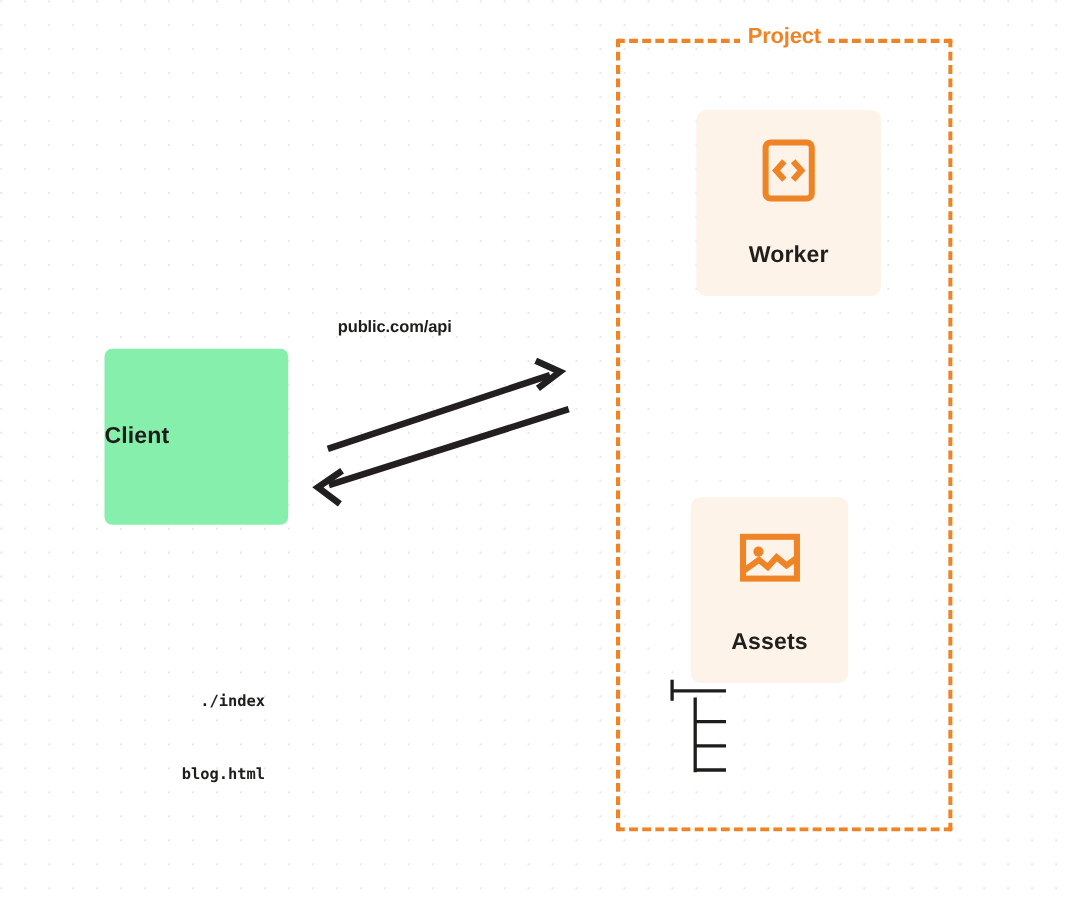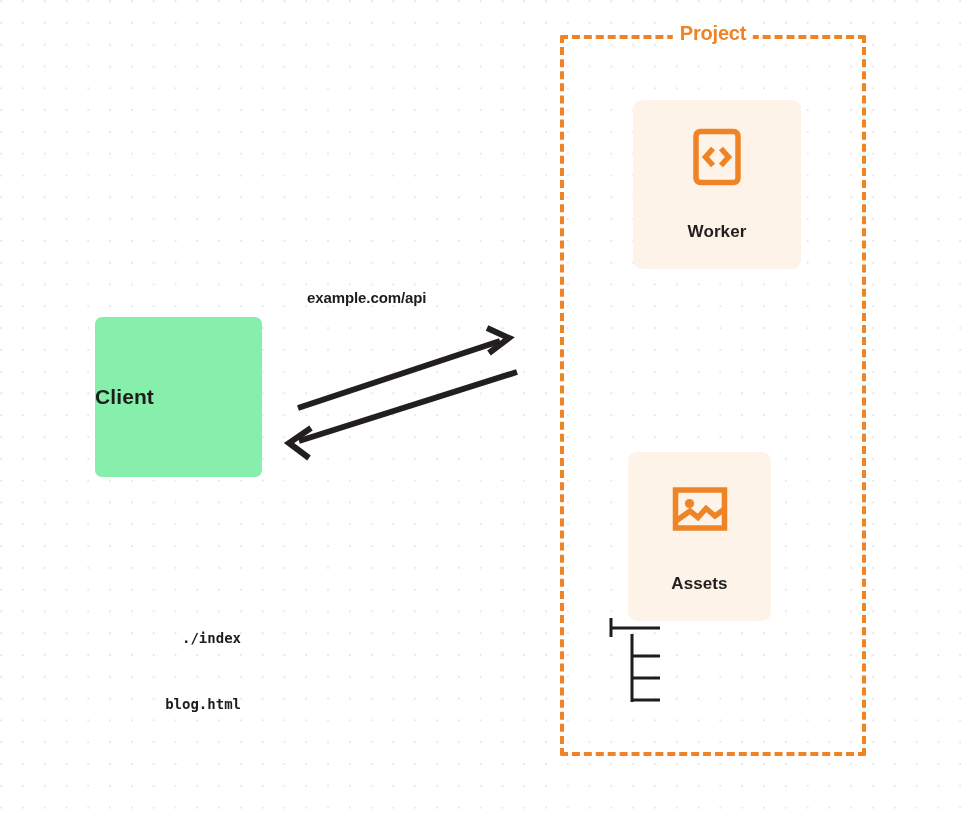--- a/index.html
+++ b/index.html
@@ -118,21 +118,21 @@
   }
   .service-card .icon-wrap {
     width: 58px;
     height: 58px;
     display: flex;
     align-items: center;
     justify-content: center;
   }
   .service-card .node-label {
     margin-top: 36px;
-    font-size: 17px;
+    font-size: 21px;
     font-weight: bold;
     color: #211f1d;
     letter-spacing: 0.1px;
   }
 
   
   #assets-file-tree {
     position: absolute;
     left: 36px;
     top: 583px;
@@ -171,21 +171,21 @@
       <line x1="298" y1="408" x2="500" y2="341" stroke="#231f20" stroke-width="6" stroke-linecap="butt"></line>
       <polyline points="487,328 509,338 489,353" fill="none" stroke="#231f20" stroke-width="6" stroke-linecap="butt" stroke-linejoin="miter"></polyline>
     </g>
 
     <g>
       <line x1="517" y1="372" x2="299" y2="441" stroke="#231f20" stroke-width="6" stroke-linecap="butt"></line>
       <polyline points="311,428 289,443 309,458" fill="none" stroke="#231f20" stroke-width="6" stroke-linecap="butt" stroke-linejoin="miter"></polyline>
     </g>
   </svg>
 
-  <div id="request-label">example.com/api</div>
+  <div id="request-label">public.com/api</div>
 
   <div id="project-group">
     <div id="project-border"></div>
     <div id="project-title">Project</div>
 
     <div class="service-card" id="worker-card">
       <span class="icon-wrap">
         <svg width="58" height="58" viewBox="0 0 58 58">
           <rect x="8" y="3.5" width="42" height="51" rx="4.5" ry="4.5" fill="none" stroke="#ee8425" stroke-width="5.5"></rect>
           <polyline points="25,20.5 17.5,29 25,37.5" fill="none" stroke="#ee8425" stroke-width="5.5" stroke-linecap="butt" stroke-linejoin="miter"></polyline>

